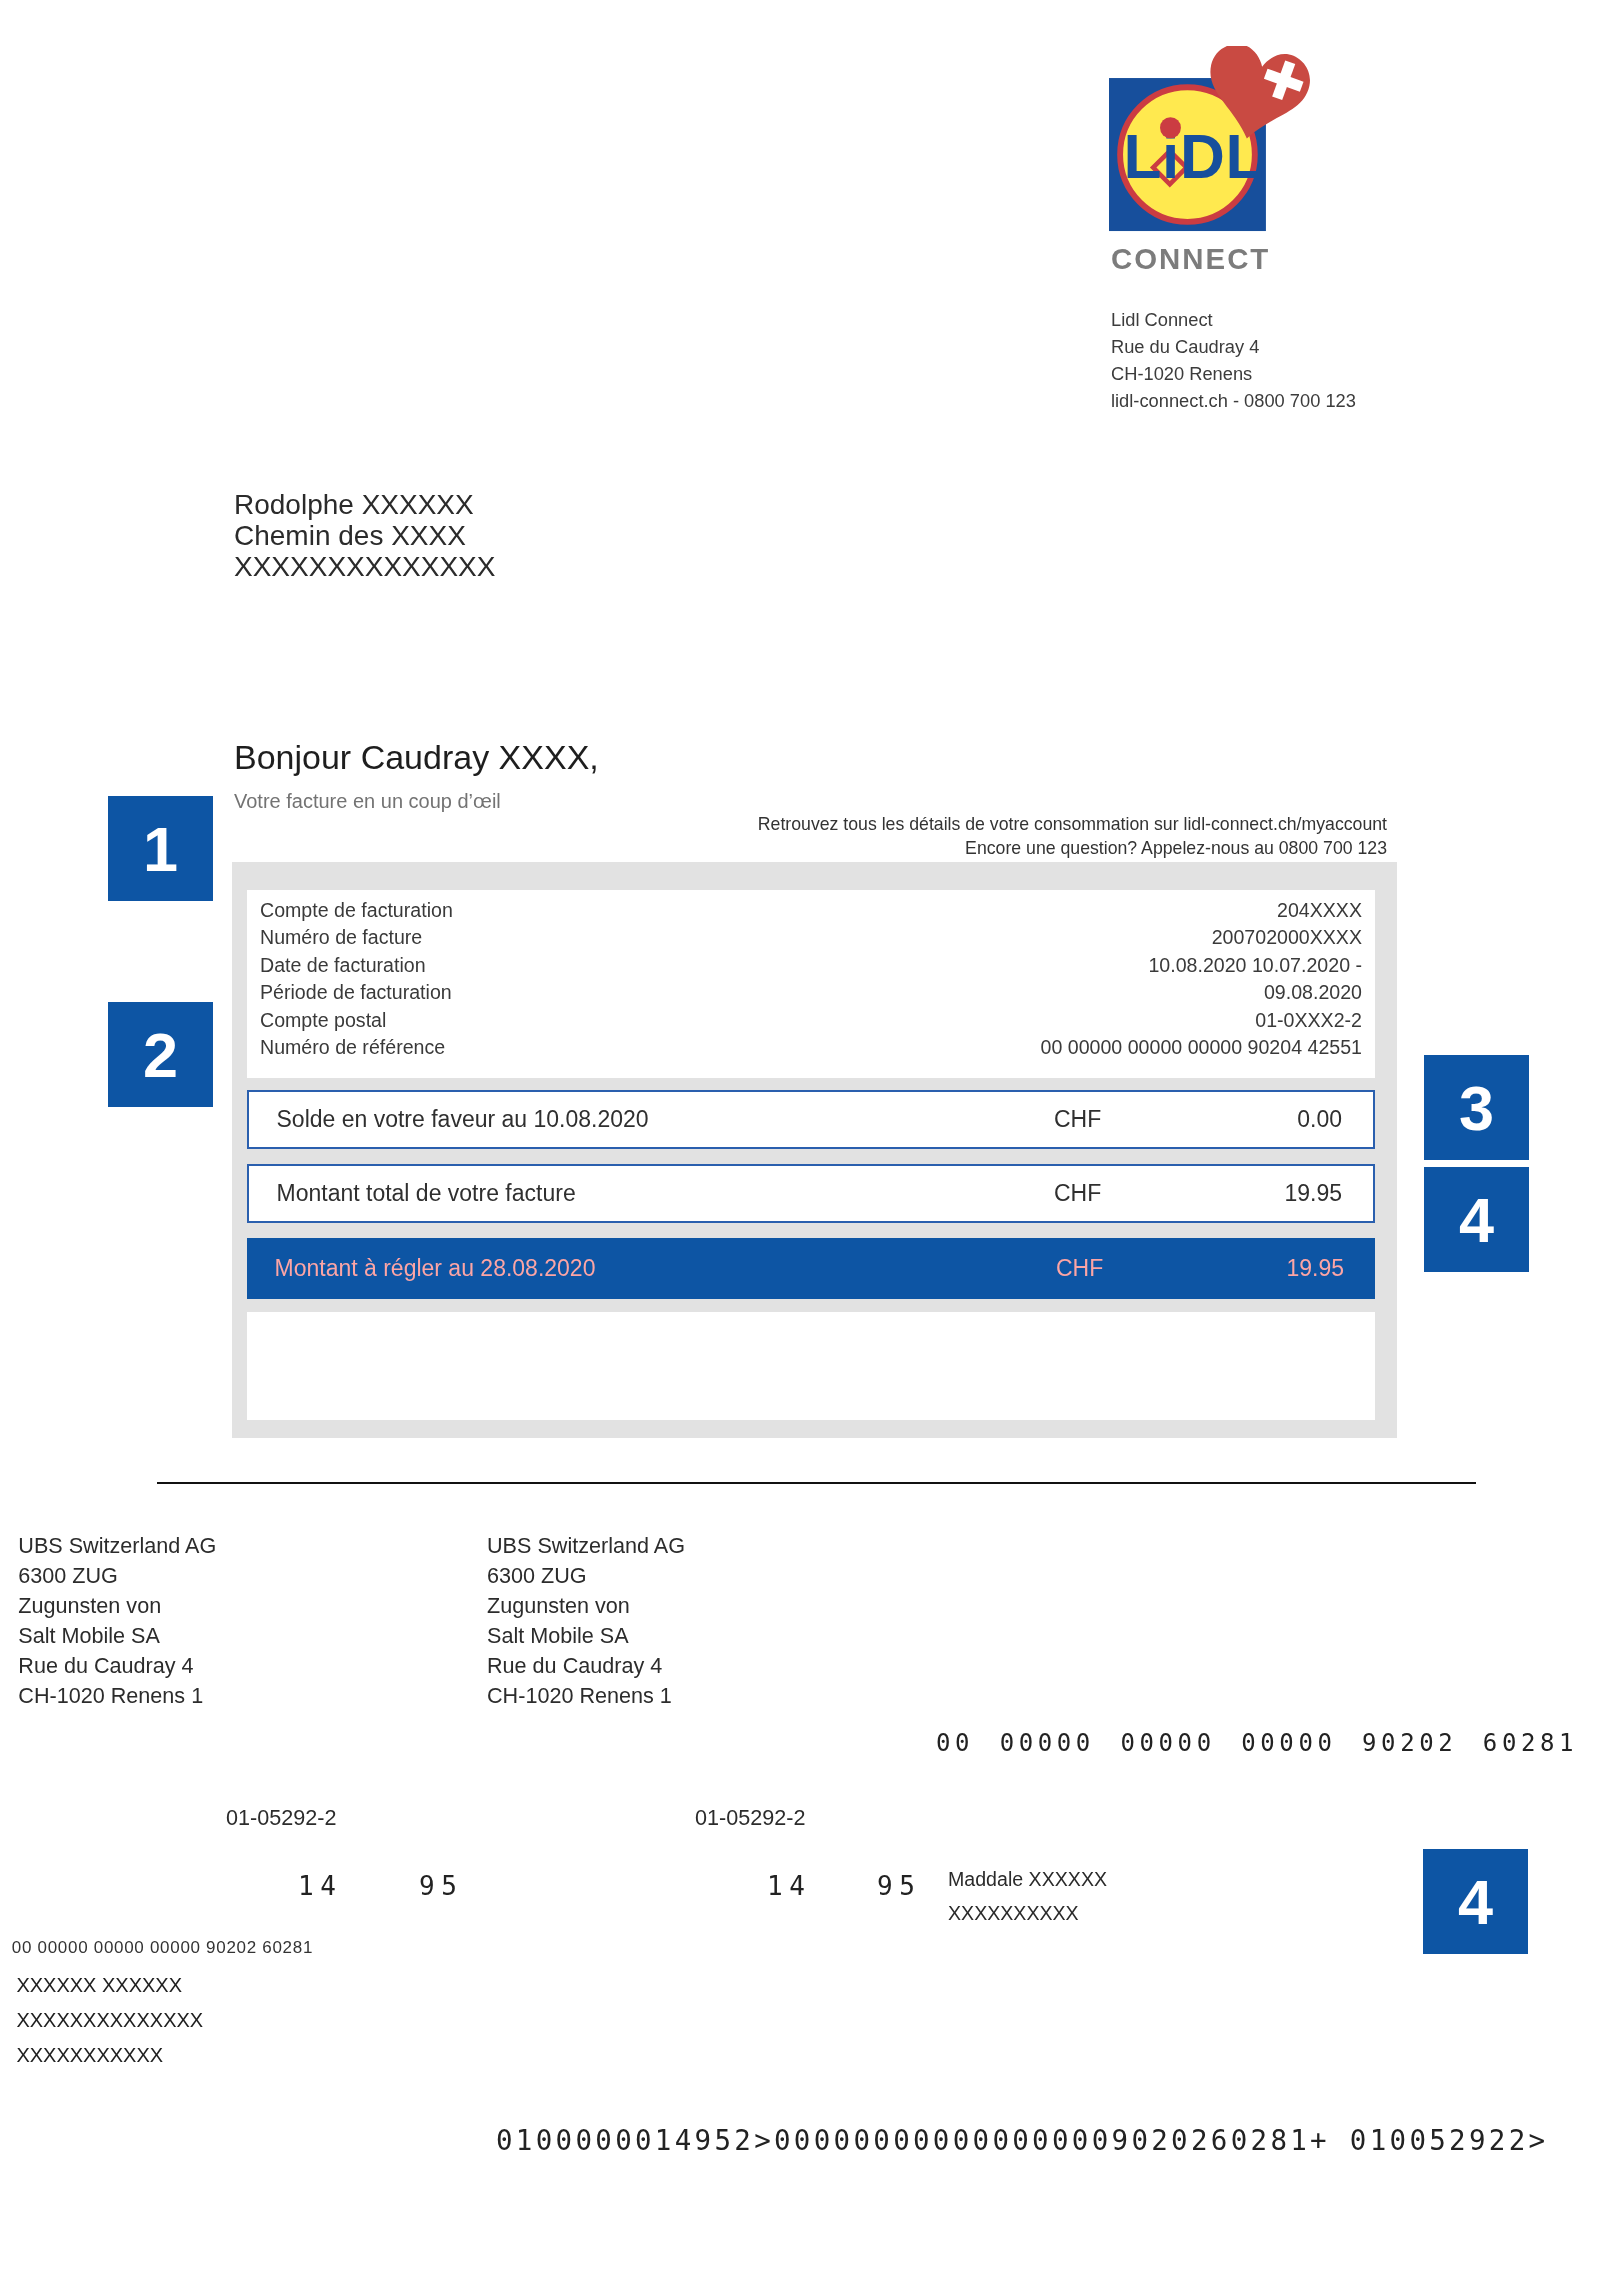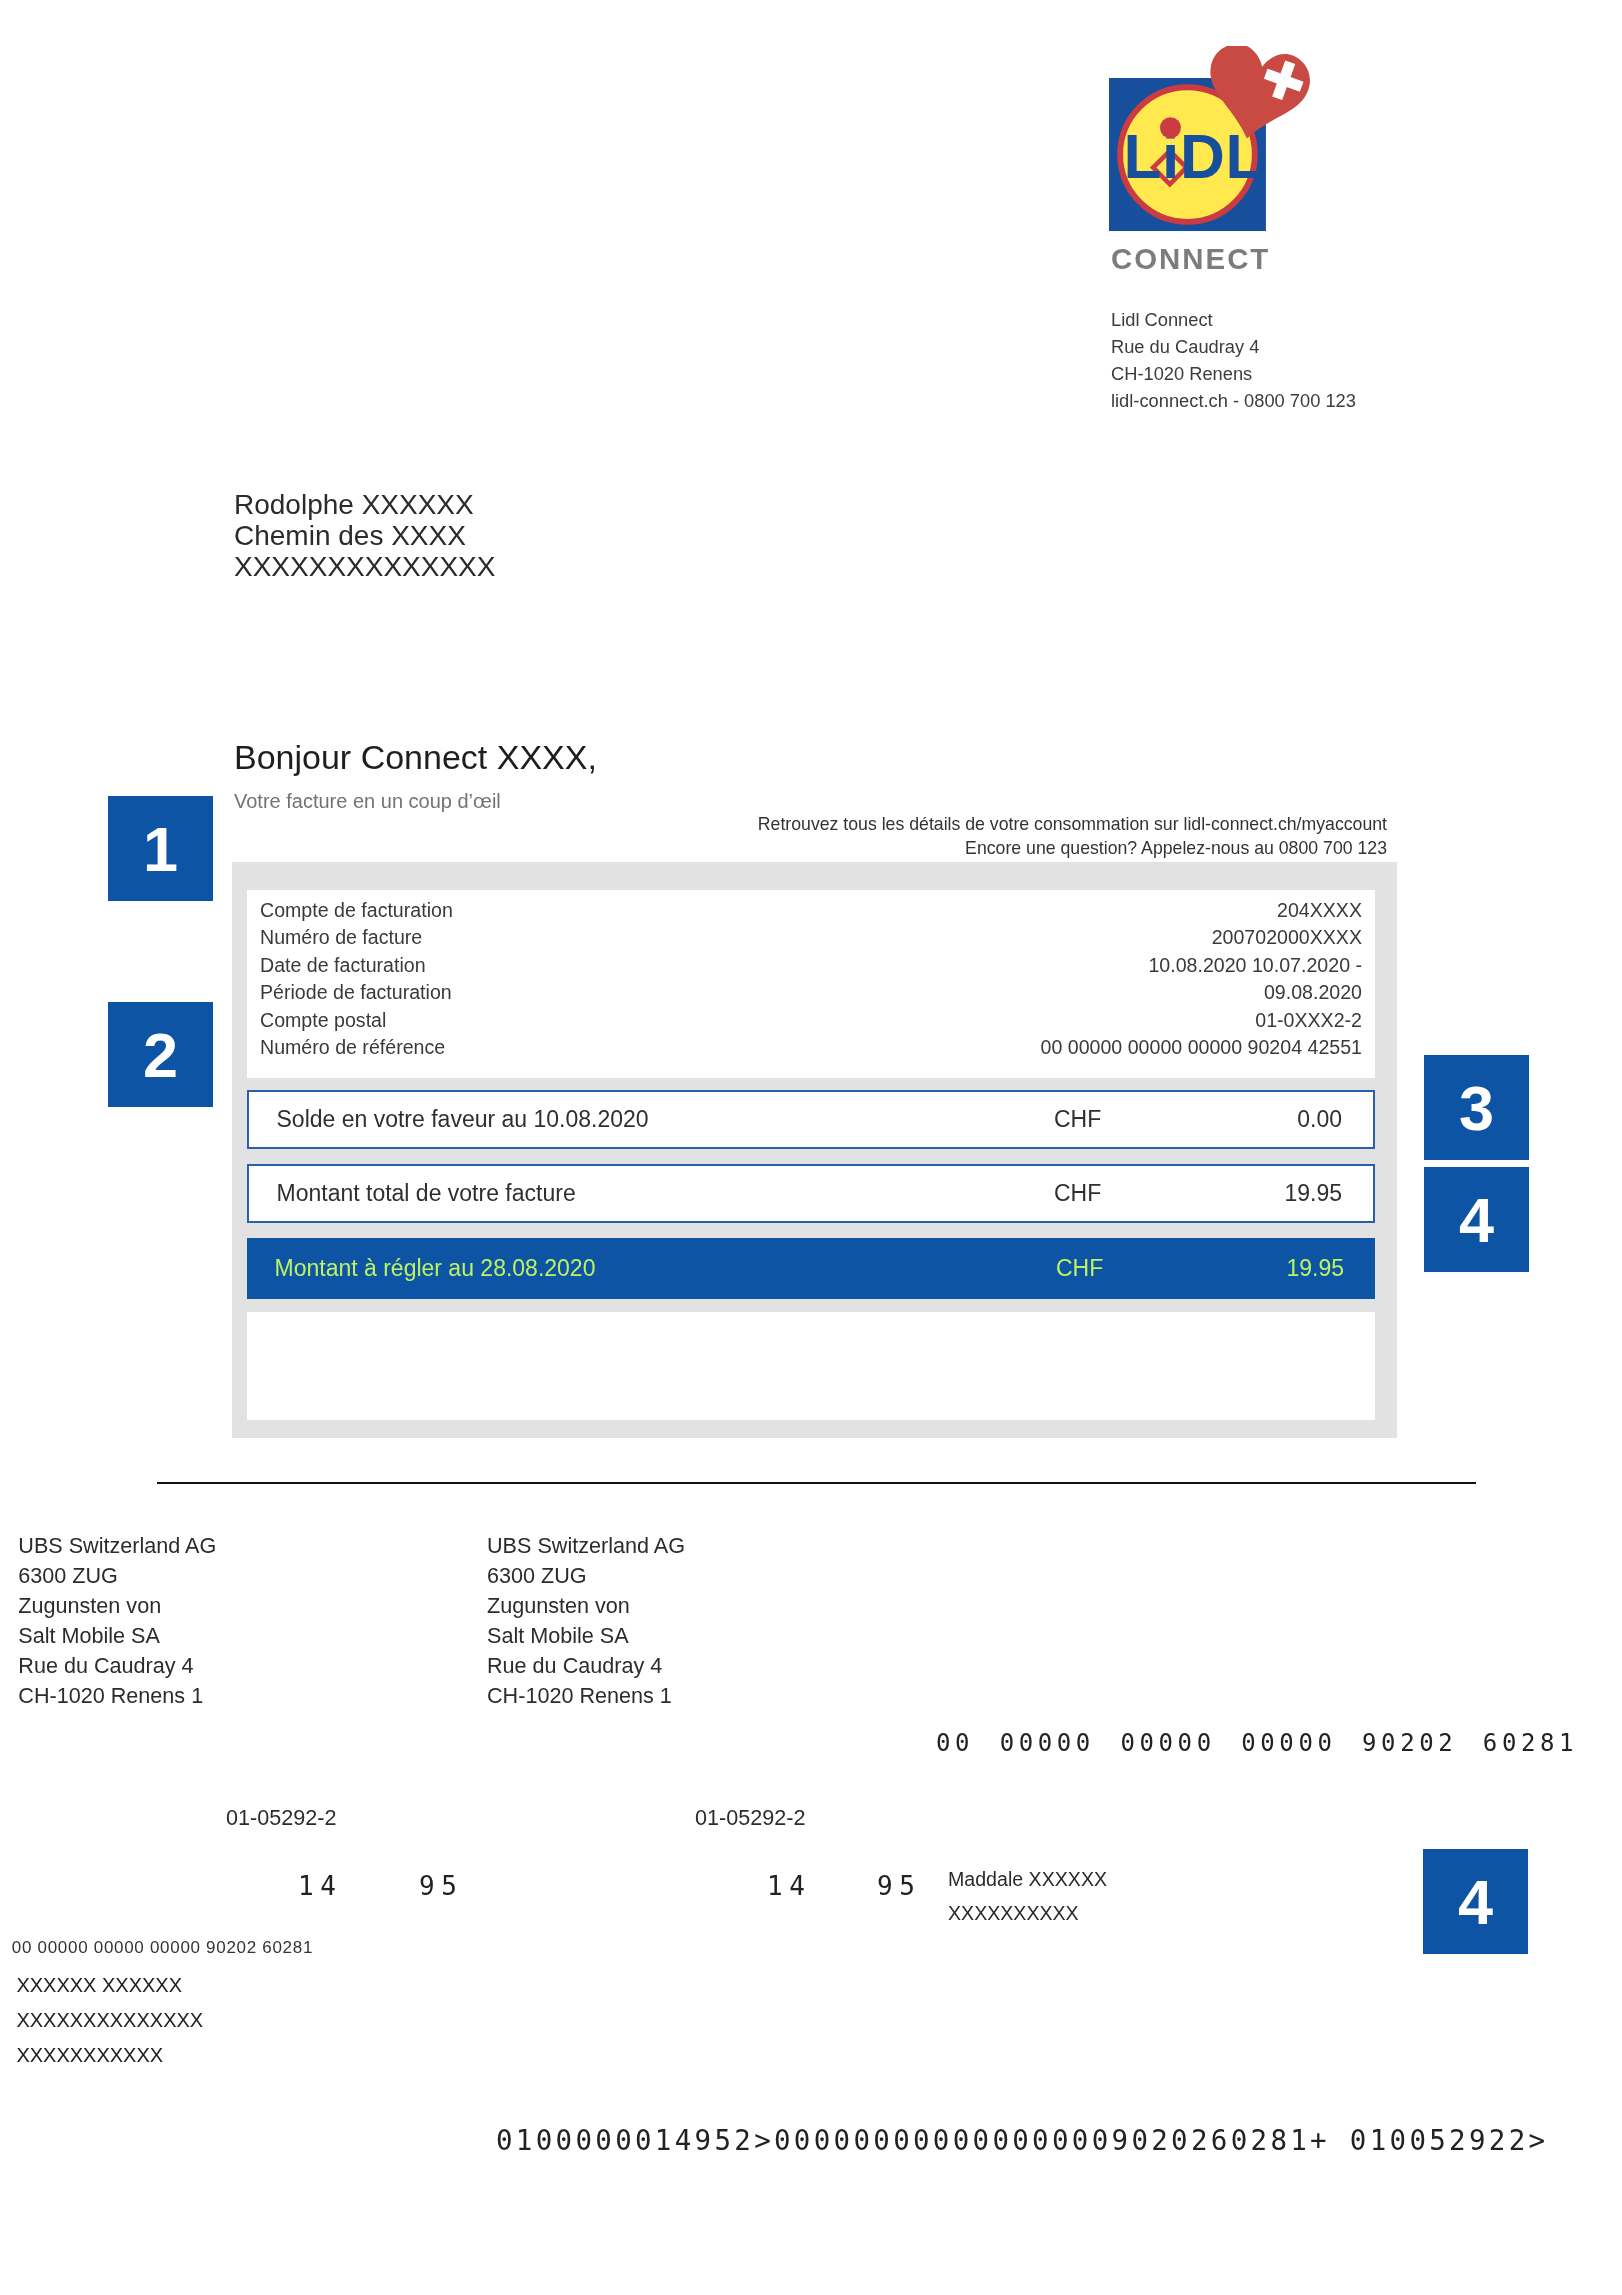--- a/index.html
+++ b/index.html
@@ -36,21 +36,21 @@
   .drow .val{text-align:right;white-space:nowrap;}
 
   .arow{left:247px;width:1128px;height:59px;background:#fff;border:2px solid #2a5fae;
         box-sizing:border-box;display:flex;align-items:center;
         padding:0 31px 0 27.5px;font-size:23px;color:#2f2f2f;}
   .arow .lbl{flex:1;}
   .arow .chf{width:177px;text-align:left;}
   .arow .amt{width:111px;text-align:right;}
   .arow.r1{top:1090px;}
   .arow.r2{top:1164px;}
-  .arow.r3{top:1238px;height:61px;background:#0d55a4;border:none;color:#bef264;}
+  .arow.r3{top:1238px;height:61px;background:#0d55a4;border:none;color:#fca5a5;}
   .emptybox{left:247px;top:1312px;width:1128px;height:108px;background:#fff;}
 
   .sep{left:157px;top:1482px;width:1319px;height:2px;background:#111;}
 
   
   .bank{font-size:21.6px;line-height:30px;color:#2c2c2c;}
   .bank.left{left:18.3px;top:1531px;}
   .bank.right{left:487px;top:1531px;}
   .mono{font-family:"DejaVu Sans Mono",monospace;}
   .bigref{left:936px;top:1729px;font-size:24px;letter-spacing:4.6px;word-spacing:6.5px;
@@ -95,21 +95,21 @@
     <div>CH-1020 Renens</div>
     <div>lidl-connect.ch - 0800 700 123</div>
   </div>
 
   <div class="abs recipient">
     <div>Rodolphe XXXXXX</div>
     <div>Chemin des XXXX</div>
     <div>XXXXXXXXXXXXXX</div>
   </div>
 
-  <div class="abs title">Bonjour Connect XXXX,</div>
+  <div class="abs title">Bonjour Caudray XXXX,</div>
   <div class="abs subtitle">Votre facture en un coup d’œil</div>
 
   <div class="abs help">
     <div>Retrouvez tous les détails de votre consommation sur lidl-connect.ch/myaccount</div>
     <div>Encore une question? Appelez-nous au 0800 700 123</div>
   </div>
 
   <div class="abs badge b1">1</div>
   <div class="abs badge b2">2</div>
   <div class="abs badge b3">3</div>

